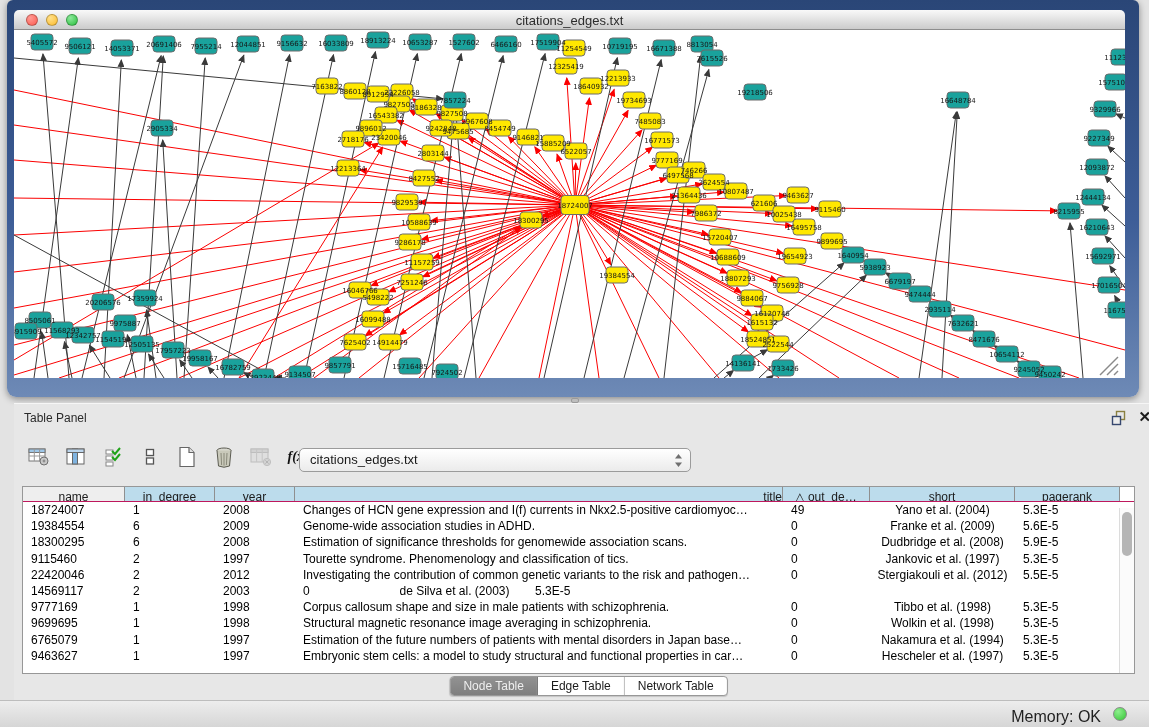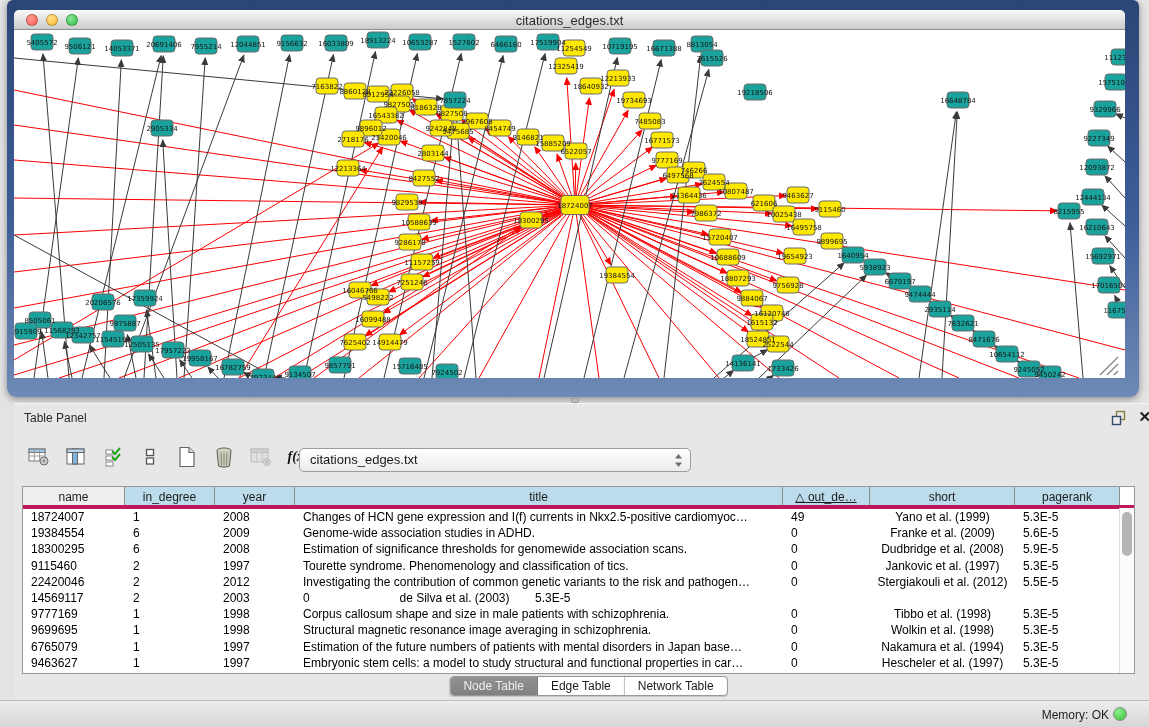--- a/index.html
+++ b/index.html
@@ -40,21 +40,21 @@
     justify-content:center; cursor:pointer; }
   #fx-label { font-size:14px; font-style:italic; font-family:"Liberation Serif", serif;
     color:#111; font-weight:bold; }
   #table-select { position:absolute; left:285px; top:44px; width:392px; height:24px;
     background:linear-gradient(#ffffff,#ebebeb); border:1px solid #9b9b9b; border-radius:5px;
     font-size:13px; color:#1a1a1a; line-height:22px; padding-left:10px; cursor:pointer; }
   #table-select .updn { position:absolute; right:7px; top:4px; }
 
   #table-wrap { position:absolute; left:8px; top:82px; width:1113px; height:188px;
     background:#fff; border:1px solid #979797; }
-  #thead { display:flex; height:22px; border-bottom:4px solid #be185d; }
+  #thead { display:flex; height:15px; border-bottom:1px solid #be185d; }
   .hcell { font-size:12px; color:#1c1c1c; text-align:center; line-height:20px;
     border-right:1px solid #8f8f8f; overflow:hidden; white-space:nowrap; cursor:pointer; }
   #tbody { position:relative; }
   .trow { display:flex; height:16.2px; }
   .tcell { font-size:12px; color:#000; line-height:16px; padding:0 0 0 8px;
     overflow:hidden; white-space:nowrap; text-overflow:ellipsis; }
   .tcell.center { text-align:center; padding:0 2px; }
   #vscroll { position:absolute; right:0; top:21px; bottom:0; width:15px;
     background:#fbfbfb; border-left:1px solid #dcdcdc; }
   #vthumb { position:absolute; left:2px; top:4px; width:10px; height:44px;
@@ -65,21 +65,21 @@
     overflow:hidden; background:#fff; box-shadow:0 1px 1px rgba(0,0,0,.15); }
   .seg-tab { font-size:12px; line-height:19px; padding:0 13px; color:#1b1b1b;
     cursor:pointer; border-right:1px solid #bdbdbd; }
   .seg-tab:last-child { border-right:none; }
   .seg-tab.selected { background:linear-gradient(#929292,#7f7f7f); color:#efefef;
     border-right:1px solid #6f6f6f; }
 
   
   #status-bar { position:absolute; left:0; top:700px; width:1149px; height:27px;
     background:linear-gradient(#ededed,#d6d6d6); border-top:1px solid #bdbdbd; }
-  #memory-label { position:absolute; right:40px; top:7px; font-size:12px; color:#1f1f1f; }
+  #memory-label { position:absolute; right:48px; top:7px; font-size:16px; color:#1f1f1f; }
   #memory-dot { position:absolute; right:22px; top:6px; width:14px; height:14px;
     border-radius:50%; background:radial-gradient(circle at 35% 30%,#8ef08e,#35c435);
     border:1px solid #8a8a8a; }
 </style>
 </head>
 <body>
 
 <div id="net-window">
   <div id="titlebar">
     <span class="tlight" style="left:12px;background:radial-gradient(circle at 35% 30%,#ff9a93,#fd5b50)"></span>
@@ -589,33 +589,33 @@
       <path d="M4.5 1 L8 5.5 H1 Z" fill="#6f6f6f"></path>
       <path d="M4.5 14 L1 9.5 H8 Z" fill="#6f6f6f"></path>
     </svg>
   </div>
 
   <div id="table-wrap">
     <div id="thead">
         <div class="hcell" style="width: 102px; background: linear-gradient(rgb(238, 238, 238), rgb(238, 238, 238));">name</div>
         <div class="hcell" style="width: 90px; background: linear-gradient(rgb(188, 220, 236), rgb(188, 220, 236));">in_degree</div>
         <div class="hcell" style="width: 80px; background: linear-gradient(rgb(188, 220, 236), rgb(188, 220, 236));">year</div>
-        <div class="hcell" style="width: 488px; background: linear-gradient(rgb(188, 220, 236), rgb(188, 220, 236));">title</div>
+        <div class="hcell" style="width: 488px; background: linear-gradient(rgb(188, 220, 236), rgb(188, 220, 236)); text-align: right;">title</div>
         <div class="hcell" style="width: 87px; background: linear-gradient(rgb(188, 220, 236), rgb(188, 220, 236)); text-decoration: underline;">△ out_de…</div>
         <div class="hcell" style="width: 145px; background: linear-gradient(rgb(188, 220, 236), rgb(188, 220, 236));">short</div>
         <div class="hcell" style="width: 105px; background: linear-gradient(rgb(188, 220, 236), rgb(188, 220, 236));">pagerank</div>
       </div>
     <div id="tbody">
         <div class="trow">
           <div class="tcell" style="width: 102px;">18724007</div>
           <div class="tcell" style="width: 90px;">1</div>
           <div class="tcell" style="width: 80px;">2008</div>
           <div class="tcell" style="width: 488px;">Changes of HCN gene expression and I(f) currents in Nkx2.5-positive cardiomyoc…</div>
           <div class="tcell" style="width: 87px;">49</div>
-          <div class="tcell center" style="width: 145px;">Yano et al. (1999)</div>
+          <div class="tcell center" style="width: 145px;">Yano et al. (2004)</div>
           <div class="tcell" style="width: 105px;">5.3E-5</div>
         </div>
         <div class="trow">
           <div class="tcell" style="width: 102px;">19384554</div>
           <div class="tcell" style="width: 90px;">6</div>
           <div class="tcell" style="width: 80px;">2009</div>
           <div class="tcell" style="width: 488px;">Genome-wide association studies in ADHD.</div>
           <div class="tcell" style="width: 87px;">0</div>
           <div class="tcell center" style="width: 145px;">Franke et al. (2009)</div>
           <div class="tcell" style="width: 105px;">5.6E-5</div>

